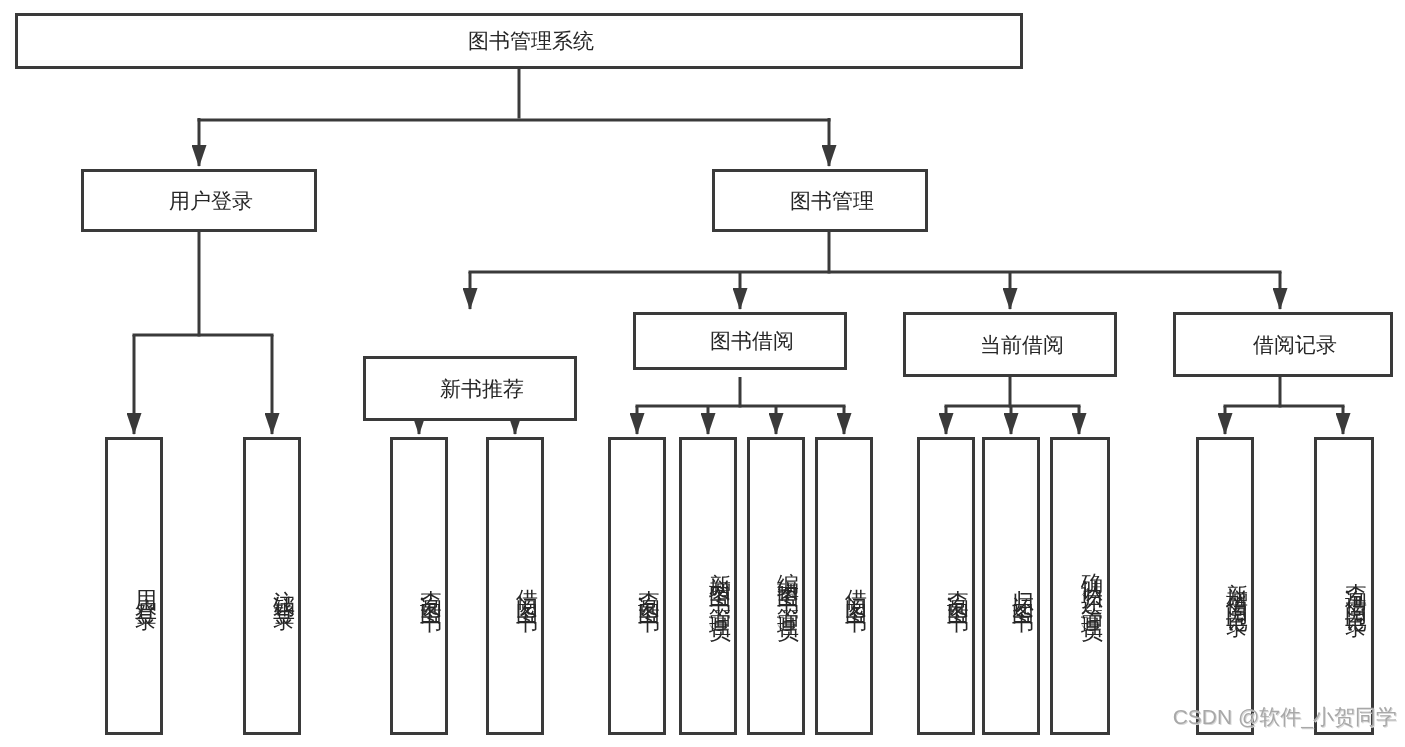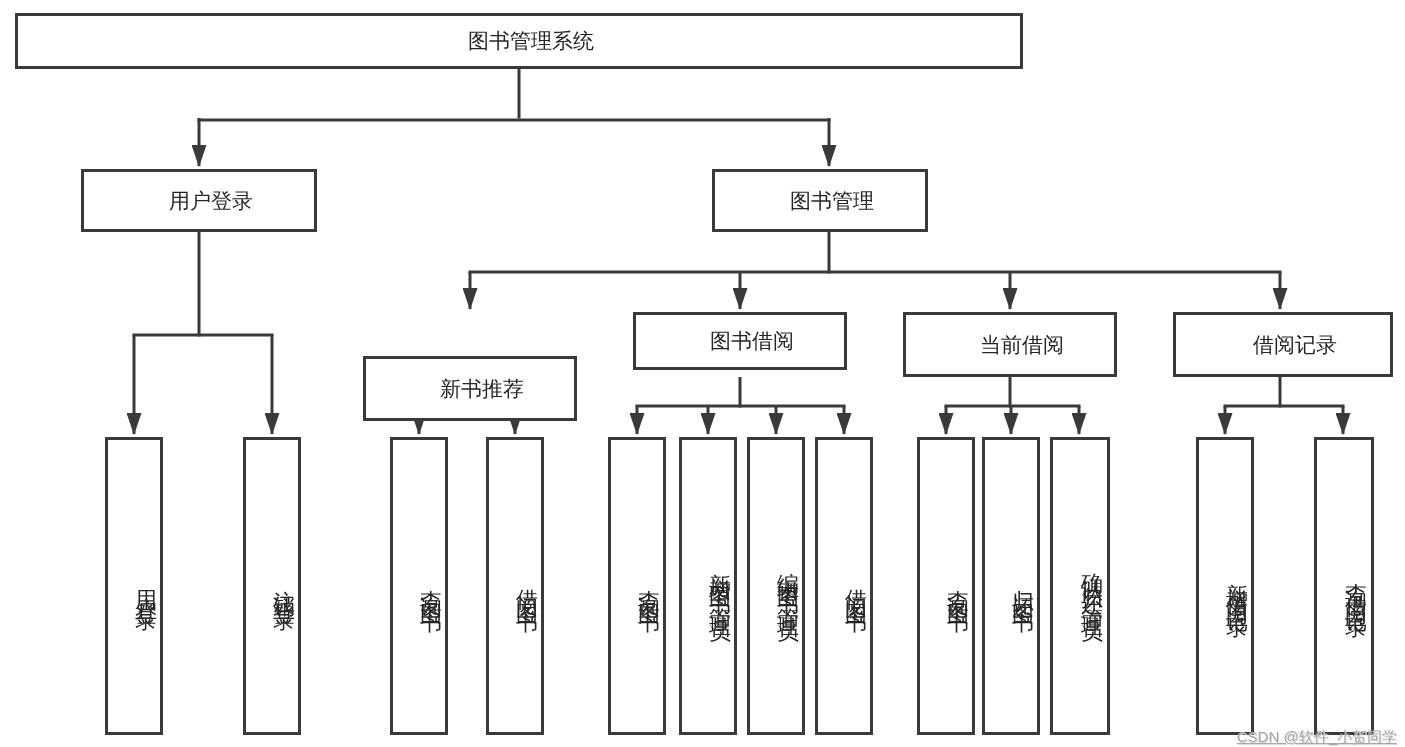--- a/index.html
+++ b/index.html
@@ -56,27 +56,26 @@
   #leaf-add-book{left:679px;}
   #leaf-edit-book{left:747px;}
   #leaf-borrow-book-2{left:815px;}
   #leaf-query-book-3{left:917px;}
   #leaf-return-book{left:982px;}
   #leaf-confirm-return{left:1050px;width:60px;}
   #leaf-add-record{left:1196px;}
   #leaf-query-record{left:1314px;width:60px;}
   .watermark{
     position:absolute;
-    right:8px;bottom:0;
-    font-size:15px;
+    right:8px;bottom:16px;
+    font-size:21px;
     color:var(--wm);
     text-shadow:1px 1px 0 #d9d9d9;
     z-index:5;
     white-space:nowrap;
-    text-decoration:underline;
   }
 </style>
 </head>
 <body>
 
 <div class="canvas">
 
   <svg class="edges" width="1405" height="747" viewBox="0 0 1405 747">
     <defs>
       <marker id="arrowhead" viewBox="0 0 22 15" refX="21" refY="7.5" markerWidth="22" markerHeight="15" markerUnits="userSpaceOnUse" orient="auto">

